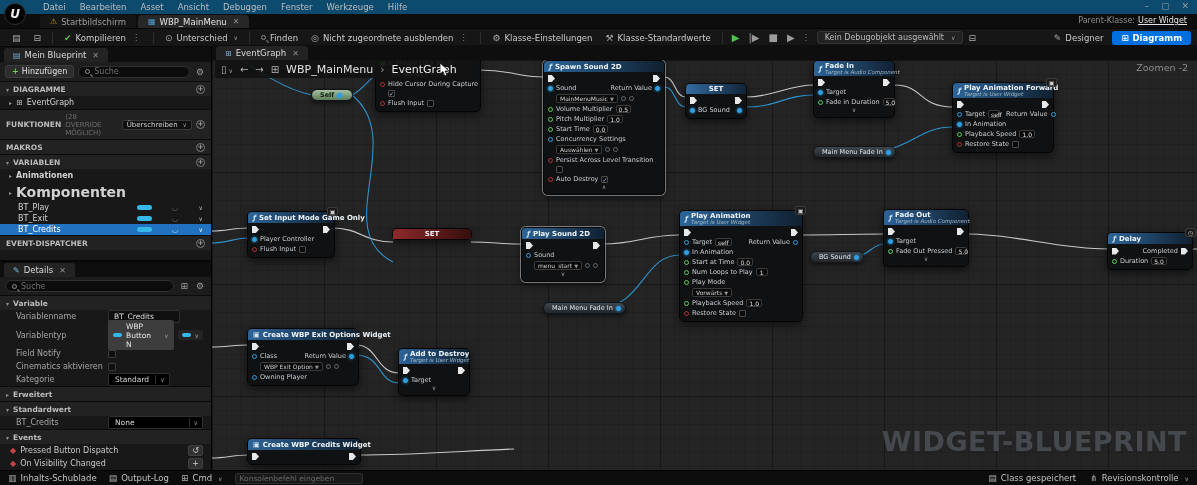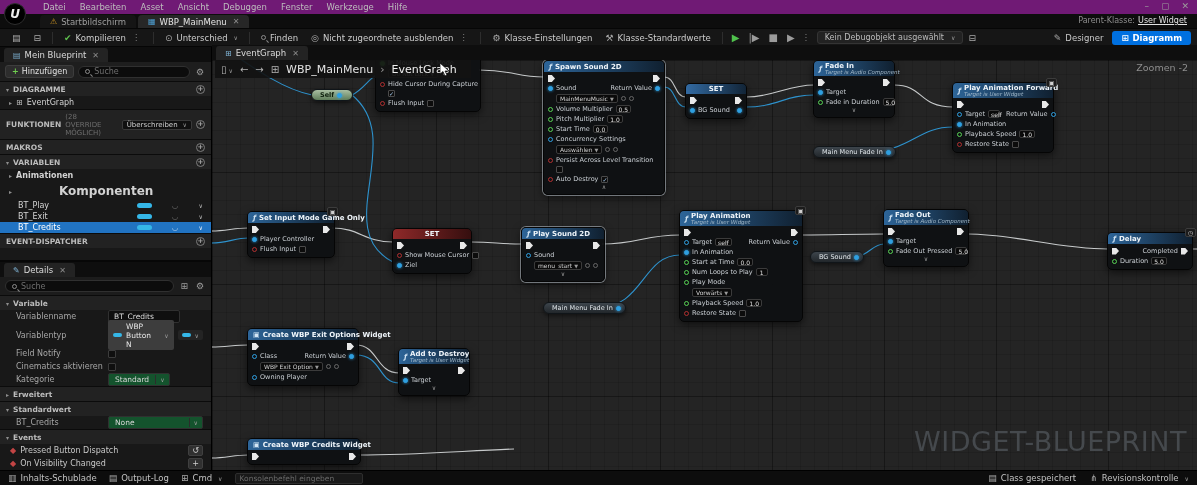--- a/index.html
+++ b/index.html
@@ -1,20 +1,20 @@
 <!DOCTYPE html>
 <html><head>
 <meta charset="utf-8">
 <style>
   html,body{margin:0;padding:0;width:1197px;height:485px;overflow:hidden;background:#0b0b0b;
     font-family:"DejaVu Sans","Liberation Sans",sans-serif;color:#c6c6c6;position:relative;}
   *{box-sizing:border-box;user-select:none;}
 
   
-  .titlebar{position:absolute;left:0;top:0;right:0;height:14px;background:#701a75;display:flex;align-items:center;padding-left:36px;}
+  .titlebar{position:absolute;left:0;top:0;right:0;height:14px;background:#0c4a6e;display:flex;align-items:center;padding-left:36px;}
   .menu-item{font-size:8.5px;color:#bdbdbd;padding:0 7px;white-space:nowrap;}
   .ue-logo{position:absolute;left:4px;top:3px;width:22px;height:22px;border-radius:50%;background:#000;border:1px solid #2e2e2e;
     color:#eee;display:flex;align-items:center;justify-content:center;font-size:12px;font-weight:700;z-index:30;font-style:italic;}
   .win-controls{position:absolute;right:8px;top:1px;display:flex;gap:12px;font-size:9px;color:#9c9c9c;}
   .parent-class{position:absolute;right:10px;top:16px;font-size:8px;color:#8d8d8d;z-index:5;}
   .parent-class .pcv{color:#e2e2e2;text-decoration:underline;margin-left:3px;}
 
   
   .tabbar{position:absolute;left:0;top:14px;right:0;height:14px;background:#0d0d0d;display:flex;align-items:flex-end;padding-left:40px;}
   .doc-tab{height:13px;display:flex;align-items:center;gap:4px;padding:0 10px;font-size:8.5px;color:#9d9d9d;background:#151515;border-radius:4px 4px 0 0;margin-right:2px;}
@@ -71,21 +71,21 @@
 
   
   .d-search-row{display:flex;align-items:center;gap:4px;padding:3px 5px;background:#1c1c1c;flex:0 0 auto;}
   .d-row{display:flex;align-items:center;padding:2px 8px 2px 16px;font-size:8px;color:#a6a6a6;min-height:13px;gap:4px;}
   .d-label{width:88px;flex:0 0 auto;white-space:nowrap;overflow:hidden;}
   .d-input{background:#0f0f0f;border:1px solid #303030;border-radius:2px;color:#dedede;padding:1px 5px;font-size:7.5px;min-width:72px;}
   .type-pill{display:flex;align-items:center;gap:4px;background:#3d3d3d;border-radius:2px;padding:1.5px 5px;font-size:7.5px;color:#e6e6e6;}
   .type-dot{width:9px;height:4px;border-radius:2px;background:#35b7e8;flex:0 0 auto;}
   .mini-pill{display:flex;align-items:center;gap:2px;background:#242424;border-radius:2px;padding:1.5px 4px;}
   .chk{width:8px;height:8px;background:#0f0f0f;border:1px solid #3c3c3c;border-radius:1px;flex:0 0 auto;}
-  .d-select{display:flex;align-items:center;background:#14532d;border:1px solid #303030;border-radius:2px;font-size:7.5px;color:#d8d8d8;}
+  .d-select{display:flex;align-items:center;background:#000000;border:1px solid #303030;border-radius:2px;font-size:7.5px;color:#d8d8d8;}
   .d-select .val{padding:1px 6px;}
   .d-select .arr{border-left:1px solid #2c2c2c;padding:1px 4px;color:#9a9a9a;font-size:6px;}
   .ev-ico{color:#c24444;font-size:8px;}
   .ev-btn{min-width:15px;height:11px;background:#303030;border:1px solid #404040;border-radius:2px;text-align:center;font-size:8px;color:#d0d0d0;line-height:10px;padding:0 2px;}
 
   
   .statusbar{position:absolute;left:0;right:0;bottom:0;height:15px;background:#0d0d0d;border-top:1px solid #000;
     display:flex;align-items:center;font-size:8.5px;color:#c2c2c2;padding:0 8px;gap:12px;z-index:40;}
   .sb-item{display:flex;align-items:center;gap:4px;white-space:nowrap;}
   .console-input{width:128px;height:11px;background:#191919;border:1px solid #2e2e2e;border-radius:2px;color:#6a6a6a;font-size:7.5px;padding:0 4px;line-height:10px;overflow:hidden;white-space:nowrap;}
@@ -102,21 +102,21 @@
       linear-gradient(rgba(0,0,0,.12) 1px,transparent 1px),
       linear-gradient(90deg,rgba(0,0,0,.12) 1px,transparent 1px);
     background-size:112px 112px,112px 112px,14px 14px,14px 14px;}
   .crumbbar{position:absolute;left:3px;top:15px;height:18px;display:flex;align-items:center;gap:7px;
     background:rgba(18,18,18,.92);padding:0 14px 0 6px;z-index:15;color:#d6d6d6;}
   .crumb-ico{color:#b5b5b5;font-size:10px;}
   .crumb-root{font-size:11px;color:#e3e3e3;}
   .crumb-sep{color:#9a9a9a;font-size:11px;}
   .crumb-cur{font-size:11px;color:#efefef;}
   .zoomlabel{position:absolute;right:9px;top:17px;font-size:9.5px;color:#8e8e8e;z-index:14;}
-  .watermark{position:absolute;right:10px;bottom:13px;font-size:27px;font-weight:400;color:#45494d;letter-spacing:.5px;z-index:2;}
+  .watermark{position:absolute;right:10px;bottom:13px;font-size:27px;font-weight:700;color:#45494d;letter-spacing:.5px;z-index:2;}
   svg.wires{position:absolute;left:0;top:0;width:985px;height:425px;z-index:3;pointer-events:none;}
   .wire-exec{stroke:#e3e6e8;stroke-width:1.1;fill:none;opacity:.85;}
   .wire-data{stroke:#2f9fe0;stroke-width:1.1;fill:none;opacity:.9;}
   #nodes-layer{position:absolute;inset:0;z-index:5;}
   .cursor-arrow{position:absolute;left:228px;top:18px;z-index:25;}
 
   
   .node{position:absolute;background:rgba(15,17,19,.95);border:1px solid #050505;border-radius:5px;
     box-shadow:0 3px 8px rgba(0,0,0,.55);font-size:6.5px;color:#c9ced3;}
   .node.selected{box-shadow:0 0 0 1px rgba(205,215,225,.5),0 3px 8px rgba(0,0,0,.55);}
@@ -298,21 +298,21 @@
         <span>VARIABLEN</span>
         <span class="spacer"></span>
       <span class="circle-plus">+</span>
     </div>
     <div class="tree-item">
         <span class="caret">▸</span>
         <b style="font-size:8px;">Animationen</b>
       </div>
     <div class="tree-item">
         <span class="caret">▸</span>
-        <b style="font-size:12px;margin-left:43px;">Komponenten</b>
+        <b style="font-size:14px;">Komponenten</b>
       </div>
     <div class="var-row">
       <span>BT_Play</span>
         <span class="var-pill"></span>
       <span class="var-eye">◡</span>
         <span class="var-dd">∨</span>
     </div>
     <div class="var-row">
       <span>BT_Exit</span>
         <span class="var-pill"></span>
@@ -658,36 +658,20 @@
             <span class="pin circ bool"></span>
             <span class="plabel">Flush Input</span>
             <span class="ncheck"></span>
           </div>
         </div>
       </div>
       <div class="node kind-setred" style="left: 180px; top: 183px; width: 80px;">
         <div class="nheader">
           <span class="ntitle">SET</span>
         </div>
-        <div class="nbody">
-          <div class="nrow">
-            <span class="pin exec"></span>
-            <span class="spacer"></span>
-            <span class="pin exec"></span>
-          </div>
-          <div class="nrow">
-            <span class="pin circ bool"></span>
-            <span class="plabel">Show Mouse Cursor</span>
-            <span class="ncheck"></span>
-          </div>
-          <div class="nrow">
-            <span class="pin circ obj conn"></span>
-            <span class="plabel">Ziel</span>
-          </div>
-        </div>
       </div>
       <div class="node kind-func selected" style="left: 309px; top: 182px; width: 84px;">
         <div class="nheader">
           <span class="nicon">ƒ</span>
           <div>
             <div class="ntitle">Play Sound 2D</div>
           </div>
         </div>
         <div class="nbody">
           <div class="nrow">

